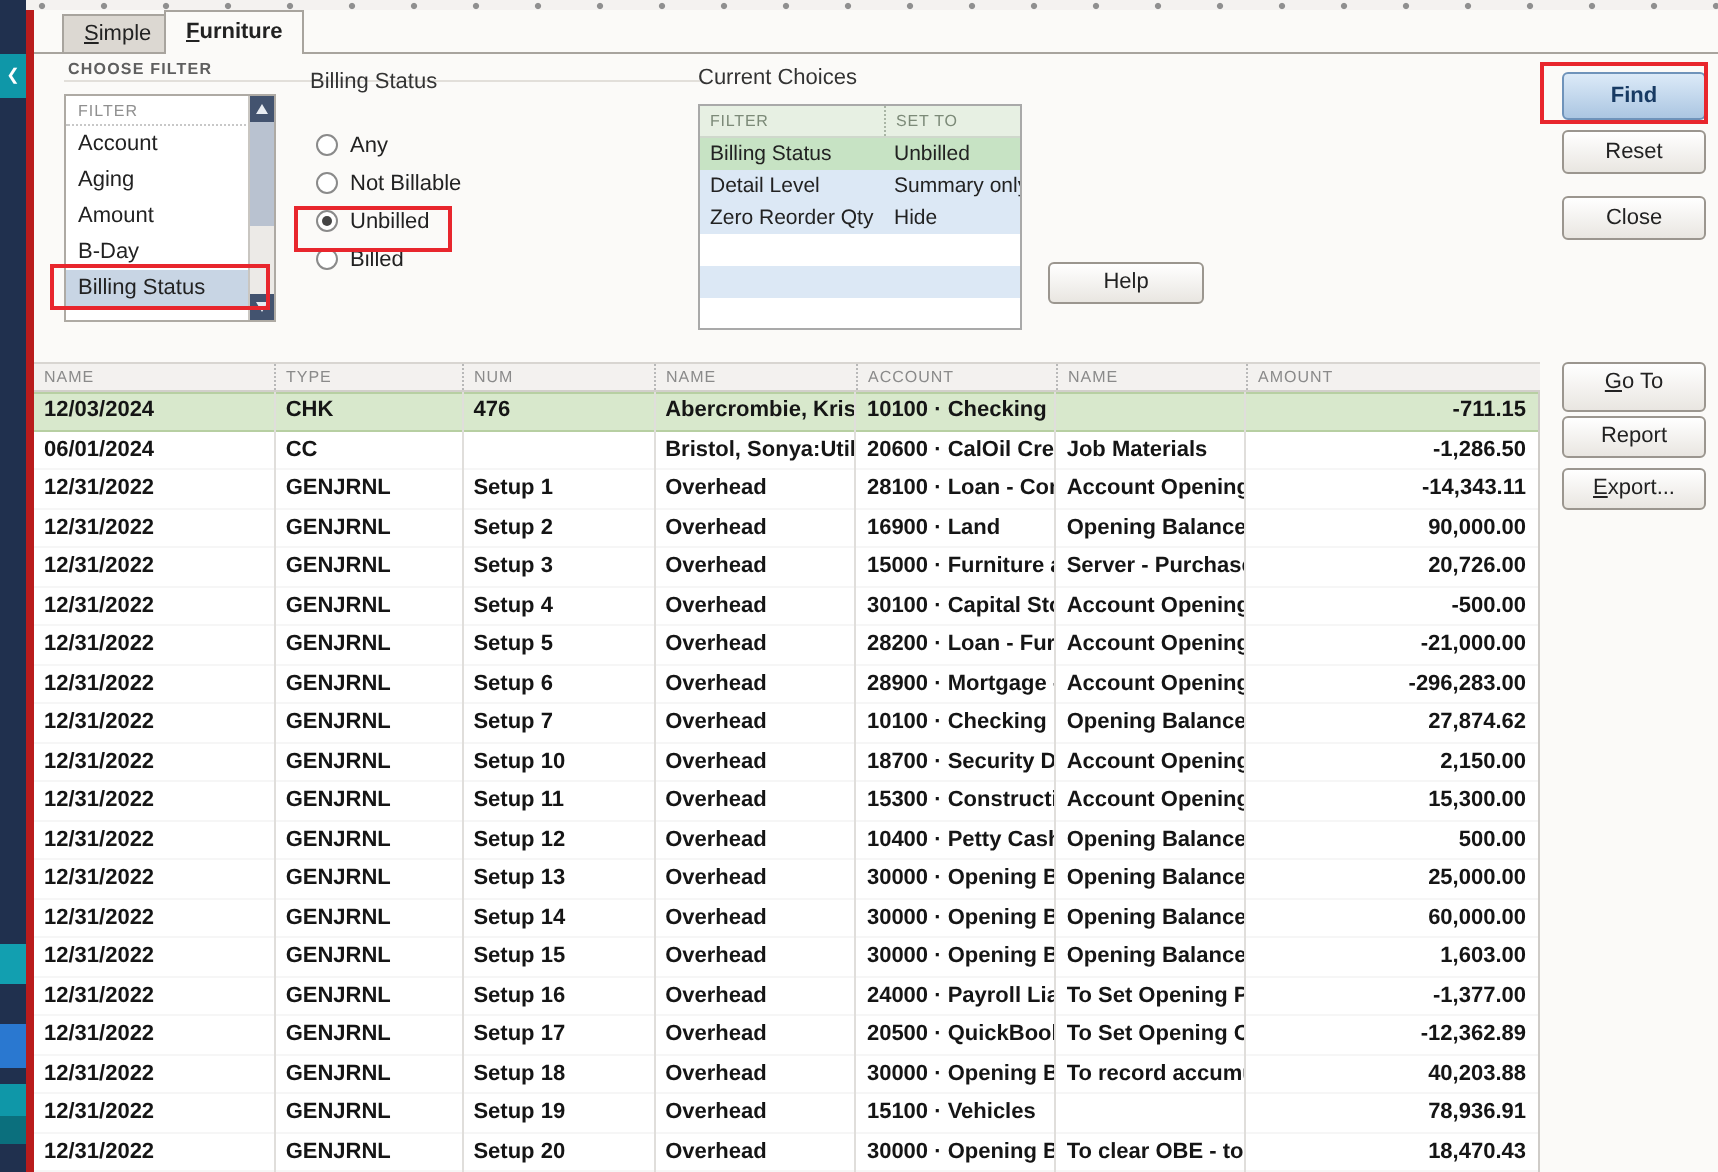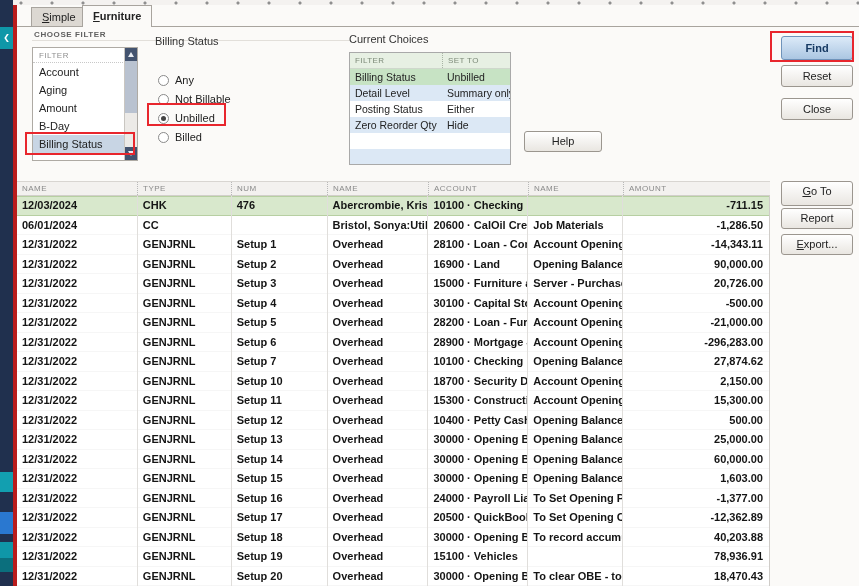--- a/index.html
+++ b/index.html
@@ -36,21 +36,21 @@
   .sb-arrow{position:absolute;left:0;width:12px;height:13px;background:#43536f}
   .sb-arrow.up{top:0}
   .sb-arrow.down{bottom:0}
   .sb-arrow::after{content:"";position:absolute;left:2.5px;border-left:3.5px solid transparent;border-right:3.5px solid transparent}
   .sb-arrow.up::after{top:4px;border-bottom:5px solid #e8ecf2}
   .sb-arrow.down::after{top:4px;border-top:5px solid #e8ecf2}
   .sb-thumb{position:absolute;left:0;top:13px;width:12px;height:52px;background:#b9c2d0}
 
   #radio-label{position:absolute;left:138px;top:30px;font-size:11px;color:#333}
   #radio-group{position:absolute;left:141px;top:62px;width:115px}
-  .radio-row{height:19px;display:flex;align-items:flex-end;cursor:pointer}
+  .radio-row{height:19px;display:flex;align-items:flex-start;cursor:pointer}
   .radio{width:11px;height:11px;border:1px solid #8a8a8a;border-radius:50%;background:#fff;position:relative;flex:0 0 11px}
   .radio.on::after{content:"";position:absolute;left:2px;top:2px;width:5px;height:5px;border-radius:50%;background:#444}
   .radio-label{font-size:11px;color:#222;margin-left:6px;white-space:nowrap}
 
   #cc-label{position:absolute;left:332px;top:28px;font-size:11px;color:#333}
   #cc-table{position:absolute;left:332px;top:47px;width:162px;height:113px;border:1px solid #a9a9a9;background:#fff;overflow:hidden}
   #cc-header{display:flex;height:16px;background:#e7f0e3;border-bottom:1px solid #cfd8cc}
   .cc-h{font-size:8px;letter-spacing:.4px;color:#7c8a78;line-height:15px;padding-left:5px}
   .cc-h.c0{width:92px}
   .cc-h.c1{width:68px;border-left:1px dotted #a9b5a5}
@@ -157,24 +157,20 @@
       </div>
       <div id="cc-body">
           <div class="cc-row cc-sel">
             <div class="cc-cell c0">Billing Status</div>
             <div class="cc-cell c1">Unbilled</div>
           </div>
           <div class="cc-row cc-alt">
             <div class="cc-cell c0">Detail Level</div>
             <div class="cc-cell c1">Summary only</div>
           </div>
-          <div class="cc-row cc-plain">
-            <div class="cc-cell c0">Posting Status</div>
-            <div class="cc-cell c1">Either</div>
-          </div>
           <div class="cc-row cc-alt">
             <div class="cc-cell c0">Zero Reorder Qty</div>
             <div class="cc-cell c1">Hide</div>
           </div>
           <div class="cc-row cc-plain">
             <div class="cc-cell c0"></div>
             <div class="cc-cell c1"></div>
           </div>
           <div class="cc-row cc-alt">
             <div class="cc-cell c0"></div>

